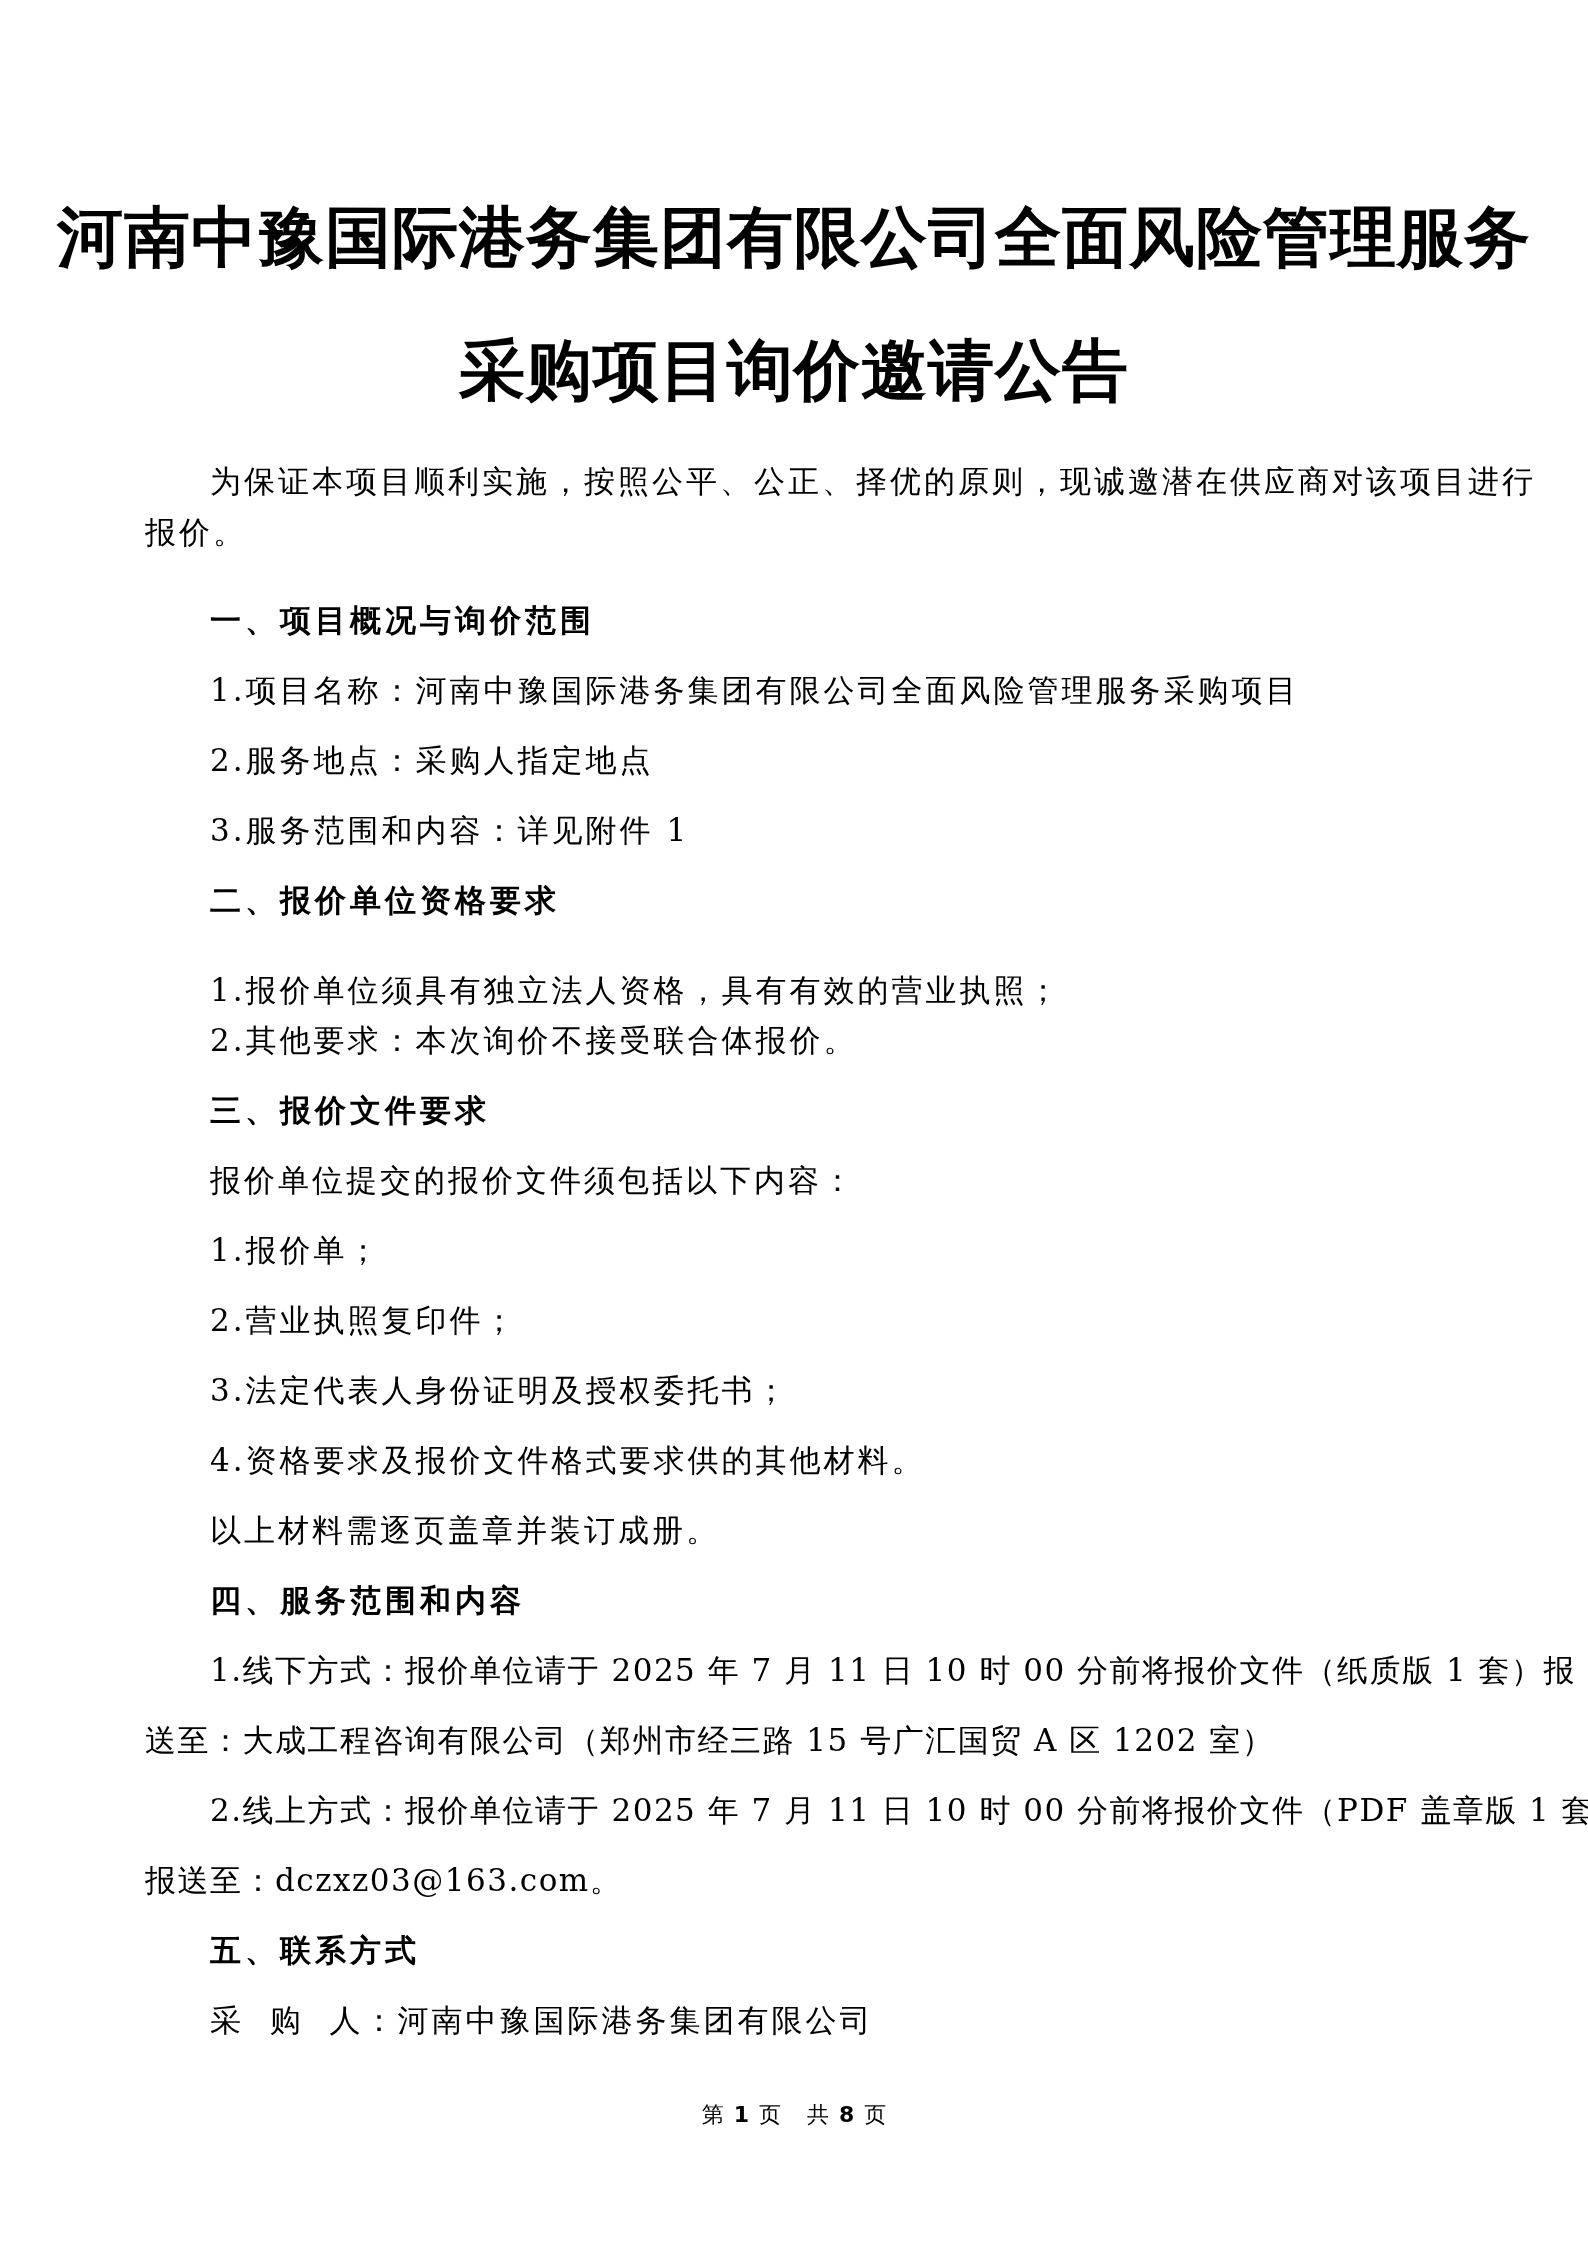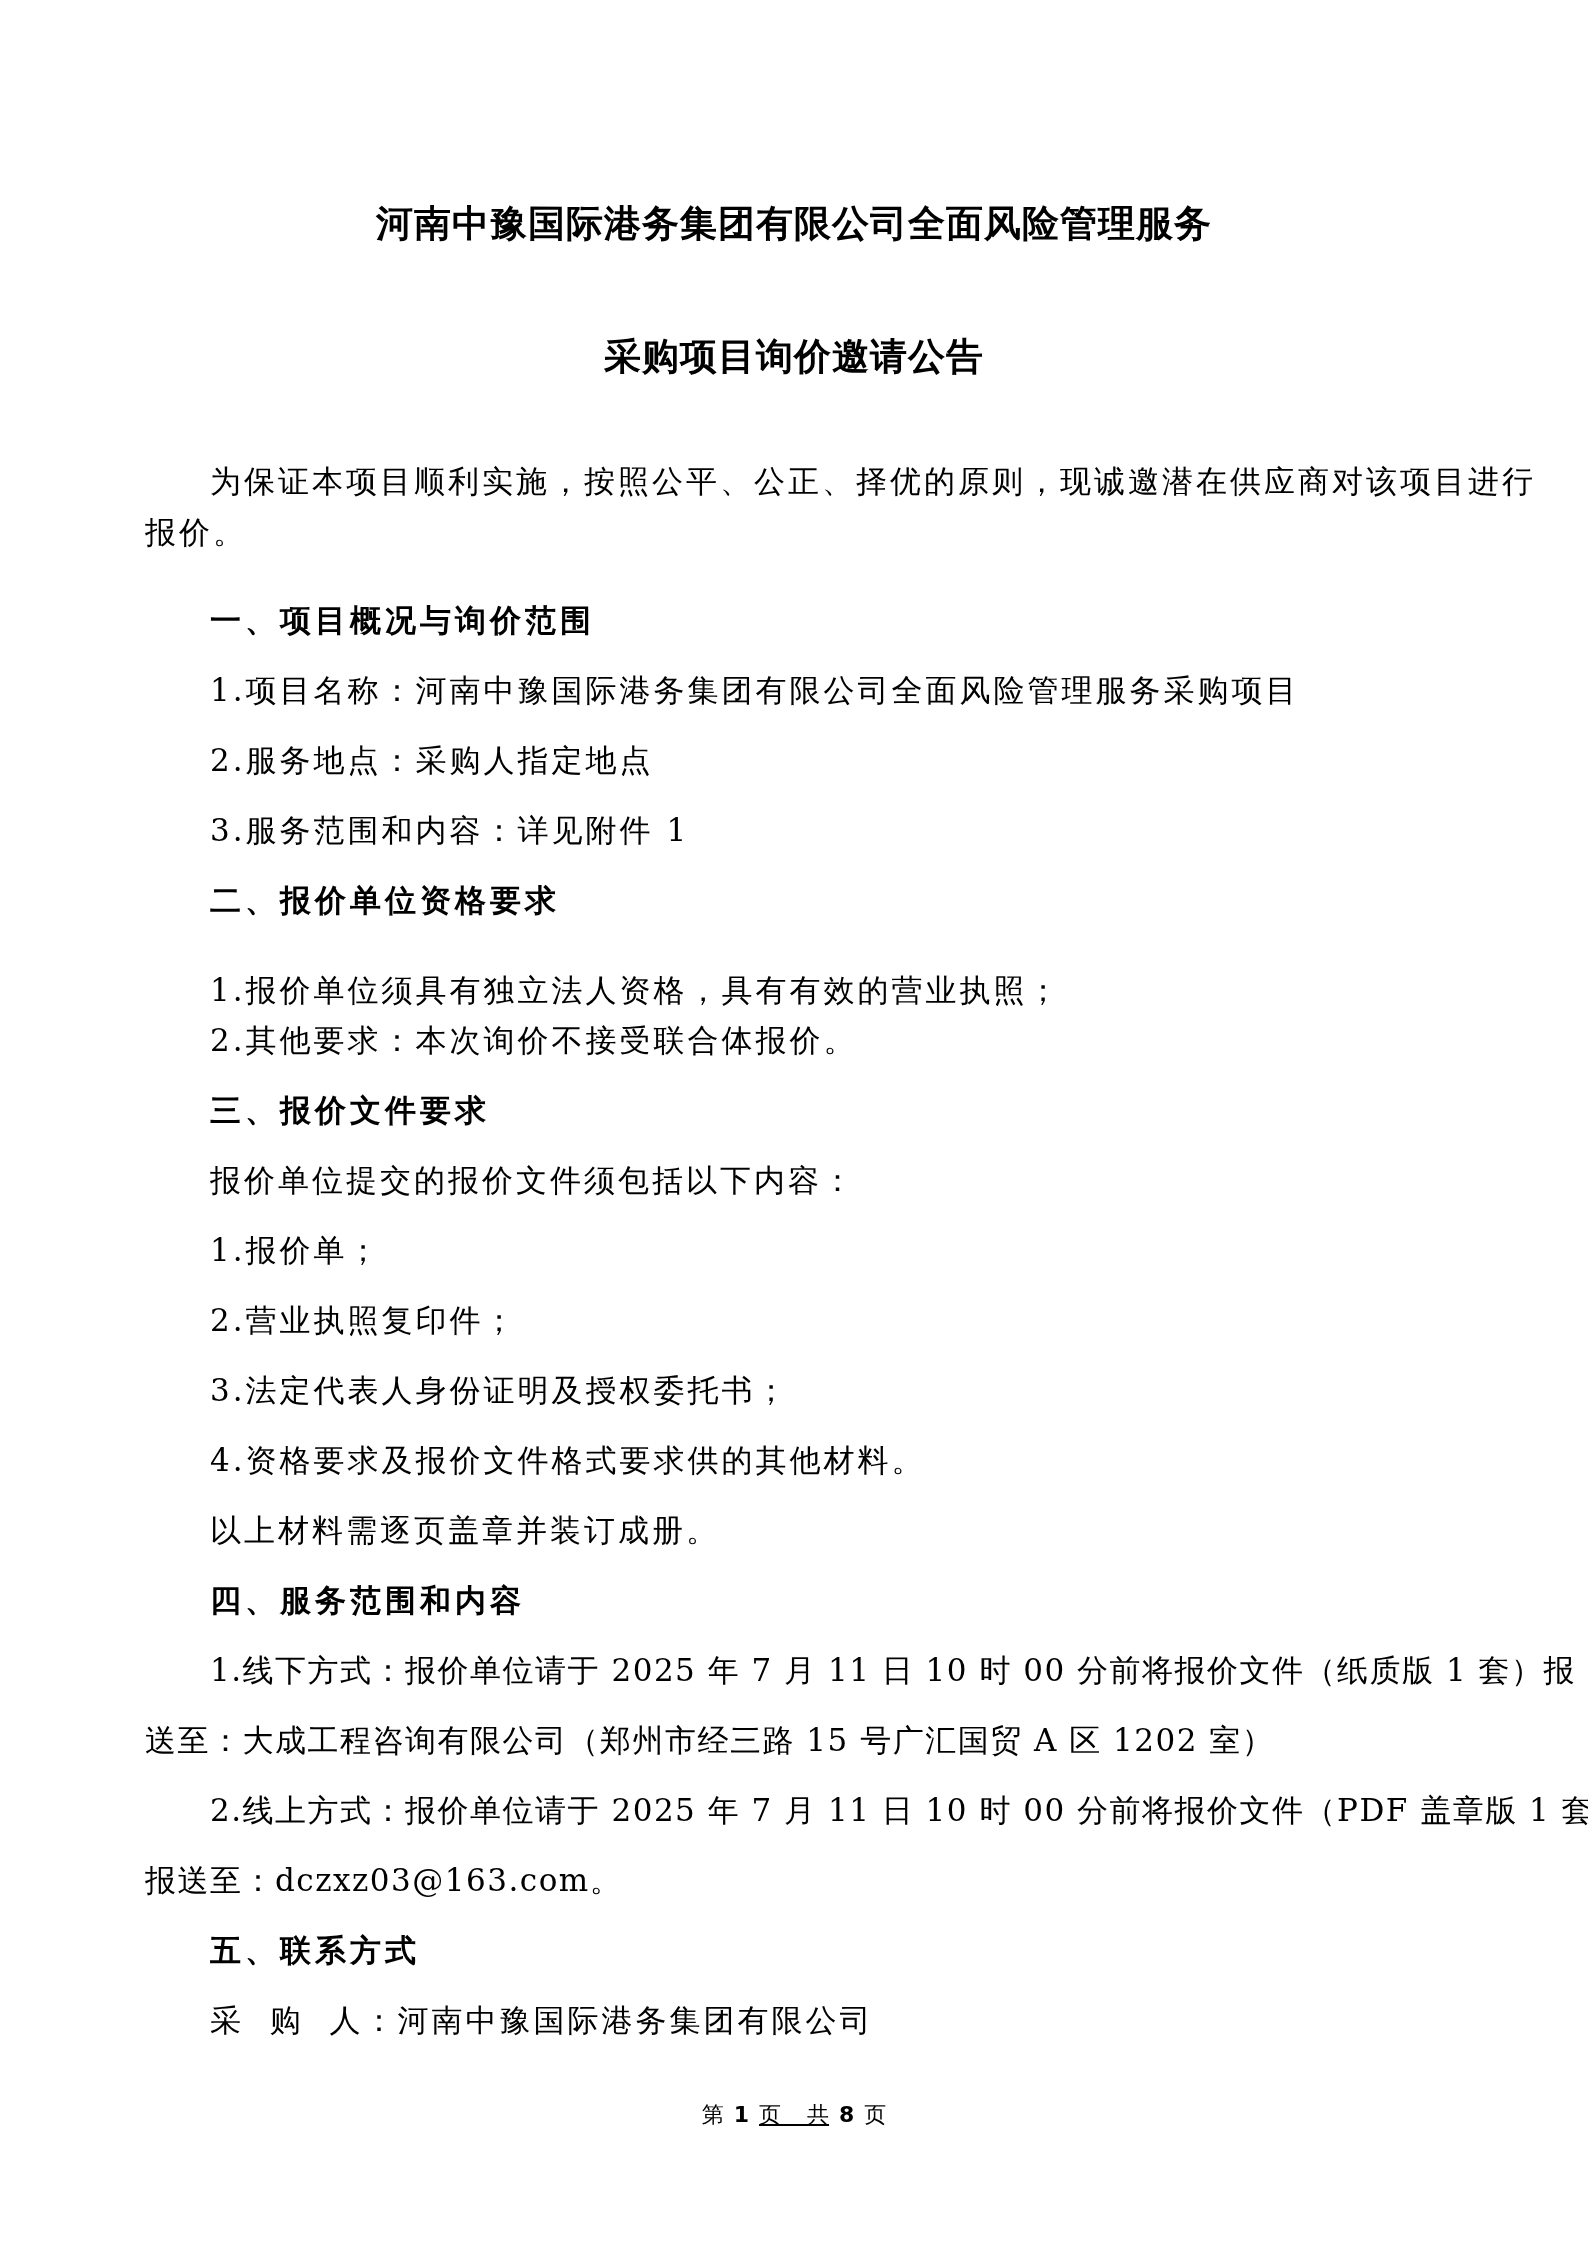--- a/index.html
+++ b/index.html
@@ -1,20 +1,20 @@
 <!DOCTYPE html>
 <html><head>
 <meta charset="utf-8">
 <style>
   html, body { margin:0; padding:0; background:#ffffff; }
   body { width:1588px; height:2245px; position:relative; overflow:hidden;
          font-family:"DejaVu Serif", "Liberation Serif", serif; color:#000; }
   .title { position:absolute; left:0; width:1588px; text-align:center;
            font-family:"DejaVu Sans", "Liberation Sans", sans-serif;
-           font-weight:bold; font-size:37px; letter-spacing:1px; line-height:1; }
+           font-weight:bold; font-size:66px; letter-spacing:1px; line-height:1; }
   .line { position:absolute; font-size:31px; line-height:1; white-space:nowrap;
           letter-spacing:3px; }
   .full { left:145px; }
   .ind  { left:210px; }
   .bold { font-weight:bold; font-family:"DejaVu Serif", serif; letter-spacing:4px; }
   .footer { position:absolute; top:2100px; left:0; width:1588px; text-align:center;
             font-size:22px; font-family:"DejaVu Sans", "Liberation Sans", sans-serif;
             word-spacing:6px; }
   .footer span { margin:0 5px; }
 </style>
@@ -51,16 +51,16 @@
   <div class="line full" style="top:1725px; letter-spacing:1.5px;">送至：大成工程咨询有限公司（郑州市经三路 15 号广汇国贸 A 区 1202 室）</div>
   <div class="line ind" style="top:1795px; letter-spacing:1.5px;">2.线上方式：报价单位请于 2025 年 7 月 11 日 10 时 00 分前将报价文件（PDF 盖章版 1 套）</div>
   <div class="line full" style="top:1865px; letter-spacing:1.5px;">报送至：dczxz03@163.com。</div>
 
   <div class="line ind bold" style="top:1935px;">五、联系方式</div>
   <div class="line ind" style="top:2005px;">
     <span style="white-space:pre;">采  购  人：</span><span>河南中豫国际港务集团有限公司</span>
   </div>
 
   <div class="footer">
-    <span>第</span><span style="font-weight:bold;">1</span><span style="white-space:pre;text-decoration:underline;">页  共</span><span style="font-weight:bold;">8</span><span>页</span>
+    <span>第</span><span style="font-weight:bold;">1</span><span style="white-space:pre;">页  共</span><span style="font-weight:bold;">8</span><span>页</span>
   </div>
 
 </div>
 
 </body></html>

